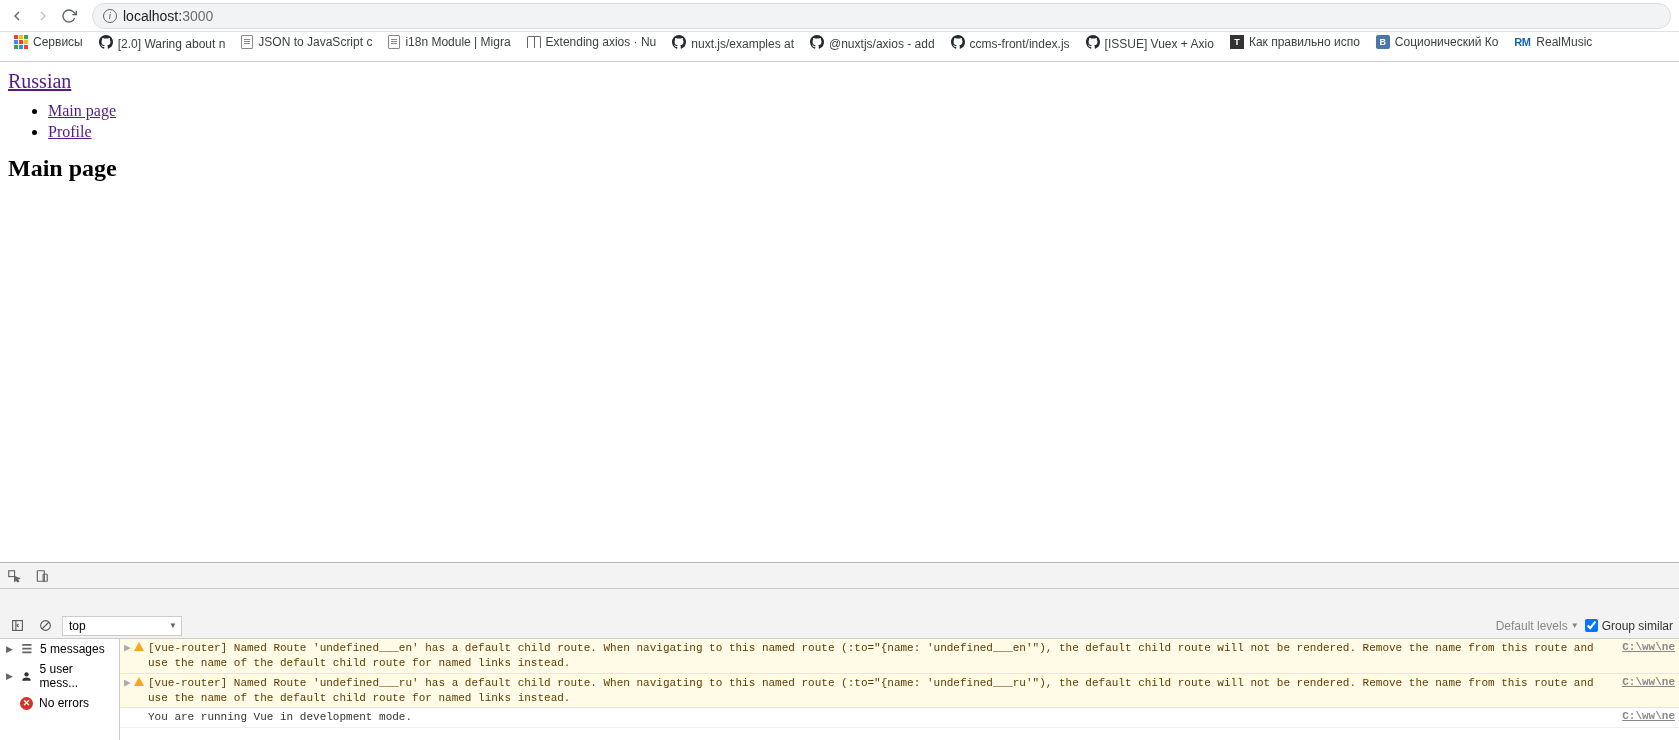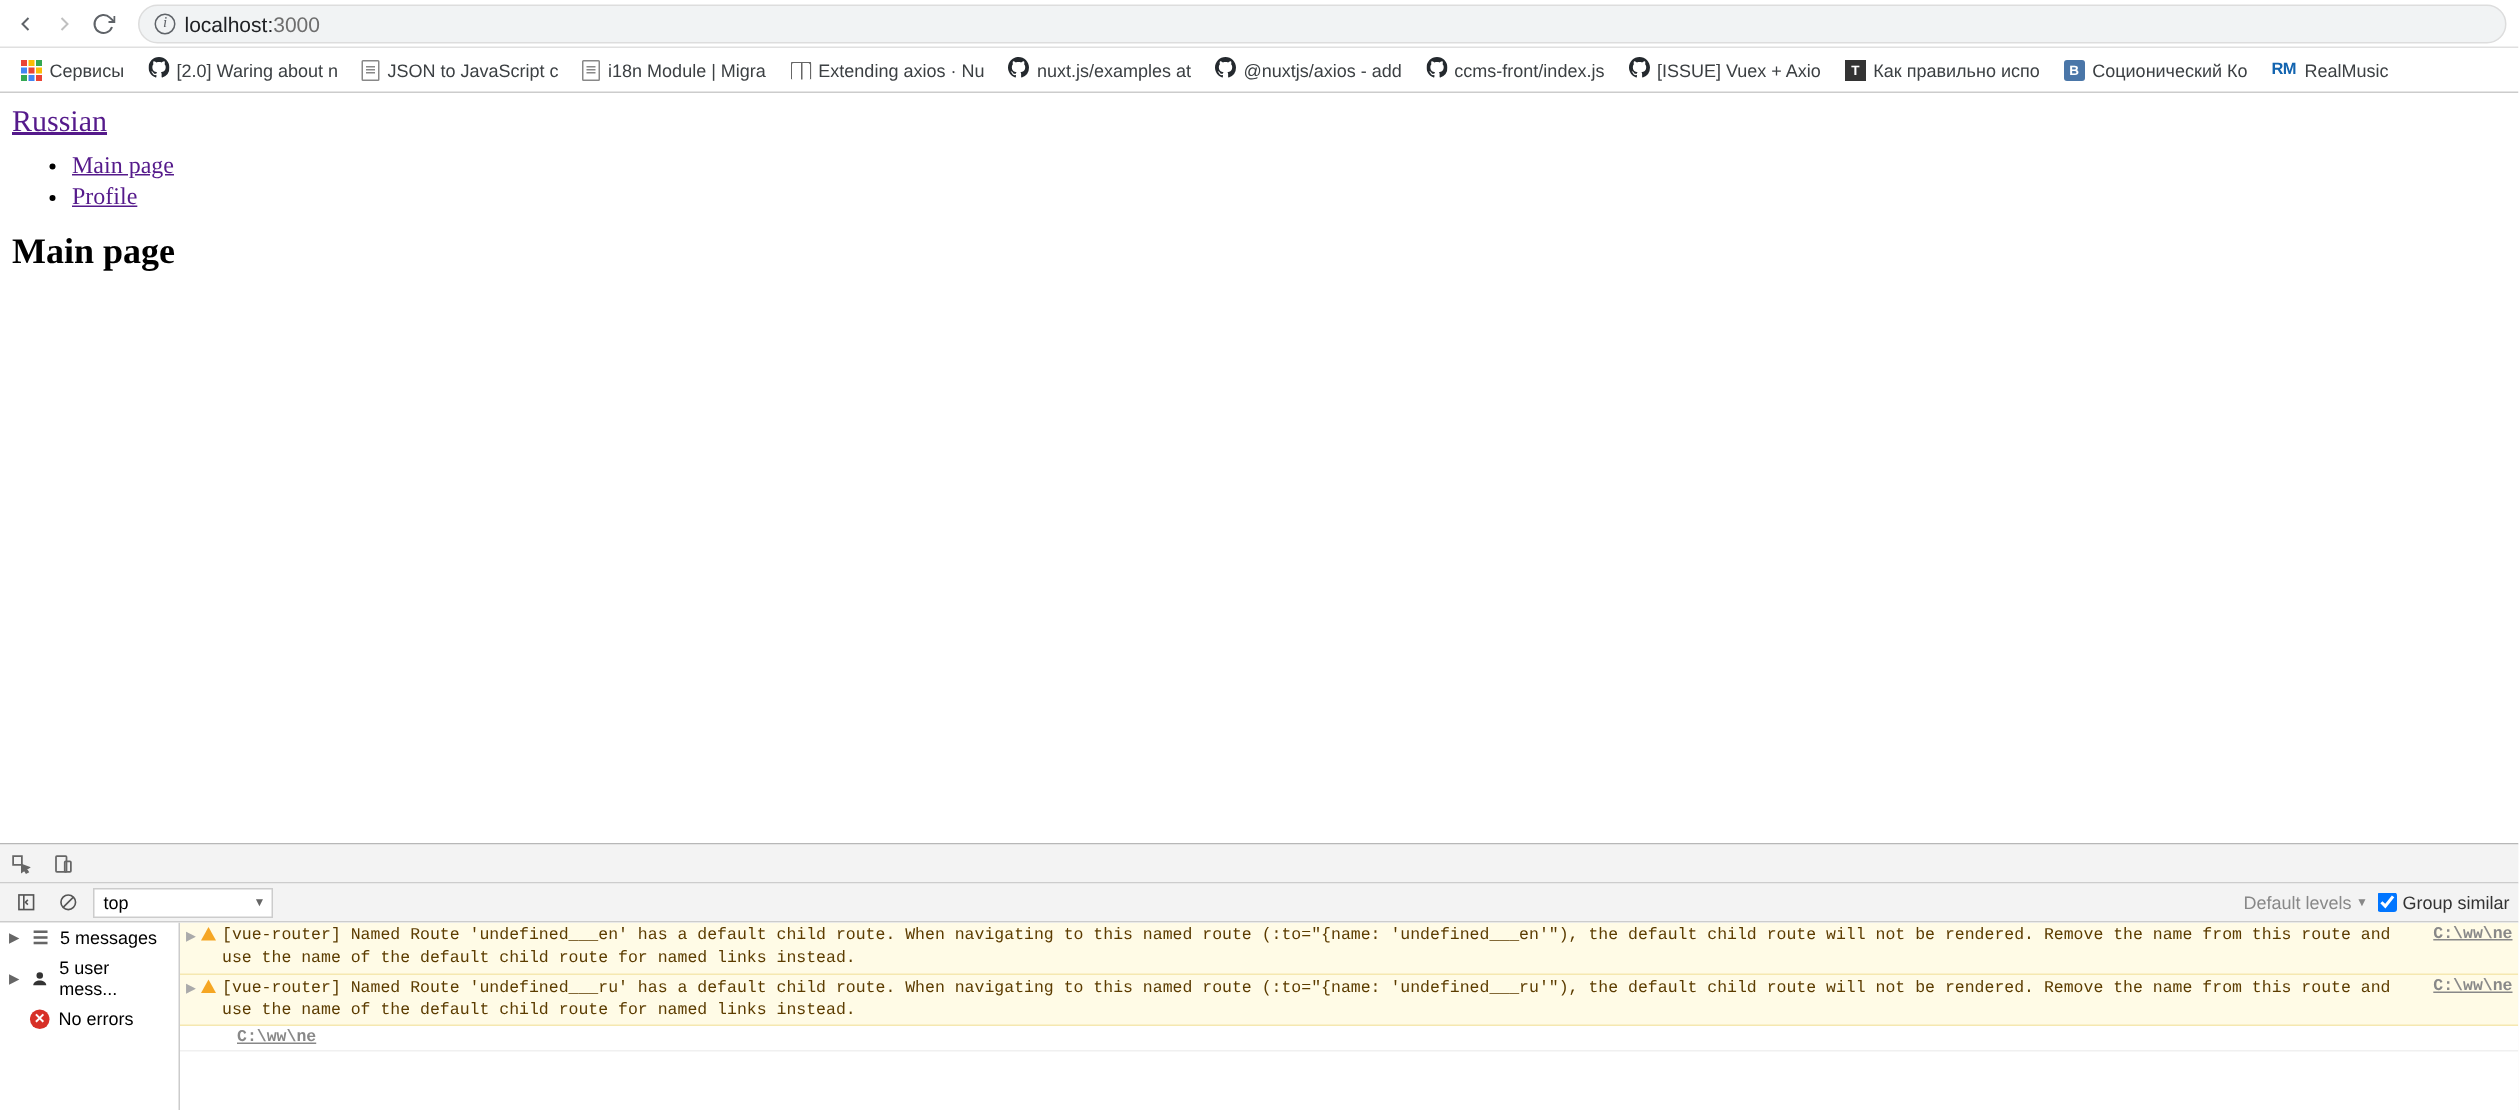--- a/index.html
+++ b/index.html
@@ -8,21 +8,21 @@
 
 .browser-toolbar { height: 32px; background: #fff; border-bottom: 1px solid #e0e0e0; display: flex; align-items: center; padding: 0 8px; gap: 8px; }
 .nav-btn { width: 18px; height: 18px; display: flex; align-items: center; justify-content: center; color: #5f6368; cursor: pointer; }
 .nav-btn.disabled { color: #c0c0c0; }
 .addr-wrap { flex: 1; display: flex; align-items: center; background: #f1f3f4; border-radius: 14px; height: 26px; padding: 0 10px; gap: 6px; margin-left: 6px; border: 1px solid #ddd; }
 .info-icon { width: 14px; height: 14px; border: 1px solid #5f6368; border-radius: 50%; display: flex; align-items: center; justify-content: center; font-size: 10px; color: #5f6368; font-family: serif; font-style: italic; }
 .url-text { color: #202124; font-size: 14px; }
 .url-host { color: #202124; }
 .url-port { color: #6e6e6e; }
 
-.bookmarks-bar { height: 30px; background: #fff; border-bottom: 1px solid #ccc; display: flex; align-items: center; padding: 0 8px; gap: 4px; overflow: hidden; }
+.bookmarks-bar { height: 30px; background: #fff; border-bottom: 1px solid #ccc; display: flex; align-items: flex-start; padding: 0 8px; gap: 4px; overflow: hidden; }
 .bm { display: flex; align-items: center; gap: 5px; padding: 3px 6px; cursor: pointer; font-size: 12px; color: #3c4043; white-space: nowrap; max-width: 150px; overflow: hidden; text-overflow: ellipsis; }
 .apps-icon { width: 14px; height: 14px; display: grid; grid-template-columns: repeat(3,1fr); grid-template-rows: repeat(3,1fr); gap: 1px; }
 .apps-icon span:nth-child(1){background:#ea4335;} .apps-icon span:nth-child(2){background:#fbbc05;}
 .apps-icon span:nth-child(3){background:#34a853;} .apps-icon span:nth-child(4){background:#4285f4;}
 .apps-icon span:nth-child(5){background:#ea4335;} .apps-icon span:nth-child(6){background:#fbbc05;}
 .apps-icon span:nth-child(7){background:#34a853;} .apps-icon span:nth-child(8){background:#4285f4;}
 .apps-icon span:nth-child(9){background:#ea4335;}
 .gh-icon { width: 14px; height: 14px; }
 .doc-icon { width: 12px; height: 14px; border: 1px solid #888; border-radius: 1px; position: relative; }
 .doc-icon::before { content:""; position:absolute; top:3px; left:2px; right:2px; height:1px; background:#888; box-shadow: 0 2px 0 #888, 0 4px 0 #888; }
@@ -37,21 +37,21 @@
 .page-content ul { margin: 8px 0 8px 0; padding-left: 40px; }
 .page-content li { font-size: 16px; line-height: 1.3; }
 .page-content h2 { font-size: 24px; font-weight: bold; margin: 12px 0; color: #000; }
 .top-link { font-size: 20px; }
 
 .devtools { height: 178px; border-top: 1px solid #b7b7b7; display: flex; flex-direction: column; font-family: "Segoe UI", Arial, sans-serif; font-size: 12px; background: #f3f3f3; }
 .dt-tabs { height: 26px; background: #f3f3f3; border-bottom: 1px solid #ccc; display: flex; align-items: stretch; }
 .dt-tab-icon { width: 28px; display: flex; align-items: center; justify-content: center; color: #666; cursor: pointer; }
 .dt-tab { padding: 0 12px; display: flex; align-items: center; color: #333; cursor: pointer; }
 .dt-tab.active { color: #1a73e8; border-bottom: 2px solid #1a73e8; }
-.dt-toolbar { height: 26px; background: #f3f3f3; border-bottom: 1px solid #ccc; display: flex; align-items: center; padding: 0 6px; gap: 6px; }
+.dt-toolbar { height: 26px; background: #f3f3f3; border-bottom: 1px solid #ccc; display: flex; align-items: center; padding: 0 6px; gap: 6px; margin-top: 24px; }
 .dt-btn { width: 22px; height: 20px; display:flex; align-items:center; justify-content:center; color:#555; cursor:pointer; }
 .dt-select { height: 20px; border:1px solid #ccc; background:#fff; padding: 0 18px 0 6px; position:relative; cursor:pointer; min-width:120px; display:flex; align-items:center; }
 .dt-select::after { content:"▼"; position:absolute; right:4px; font-size:8px; color:#666; }
 .dt-filter { height: 20px; border:1px solid #ccc; background:#fff; padding: 0 6px; width: 320px; color: #999; display:flex; align-items:center; }
 .dt-levels { color:#888; display:flex; align-items:center; gap:3px; cursor:pointer; }
 .dt-check { display:flex; align-items:center; gap:4px; color:#333; }
 .dt-check input { margin:0; }
 .dt-body { flex:1; display:flex; overflow:hidden; }
 .dt-sidebar { width: 120px; border-right:1px solid #ccc; background:#fff; overflow:auto; }
 .sb-row { display:flex; align-items:center; gap:6px; padding: 3px 6px; cursor:pointer; }
@@ -252,17 +252,18 @@
         </div>
         <div class="log-row warn">
           <span class="log-arrow">▶</span>
           <span class="log-warn-ico"></span>
           <span class="log-text">[vue-router] Named Route 'undefined___ru' has a default child route. When navigating to this named route (:to="{name: 'undefined___ru'"), the default child route will not be rendered. Remove the name from this route and use the name of the default child route for named links instead.</span>
           <span class="log-src">C:\ww\ne</span>
         </div>
         <div class="log-row">
           <span class="log-arrow"></span>
           <span style="width:14px;flex-shrink:0;"></span>
+          <span class="log-text">You are running Vue in development mode.</span>
           <span class="log-src">C:\ww\ne</span>
         </div>
       </div>
   </div>
 </div>
 
 </body></html>

